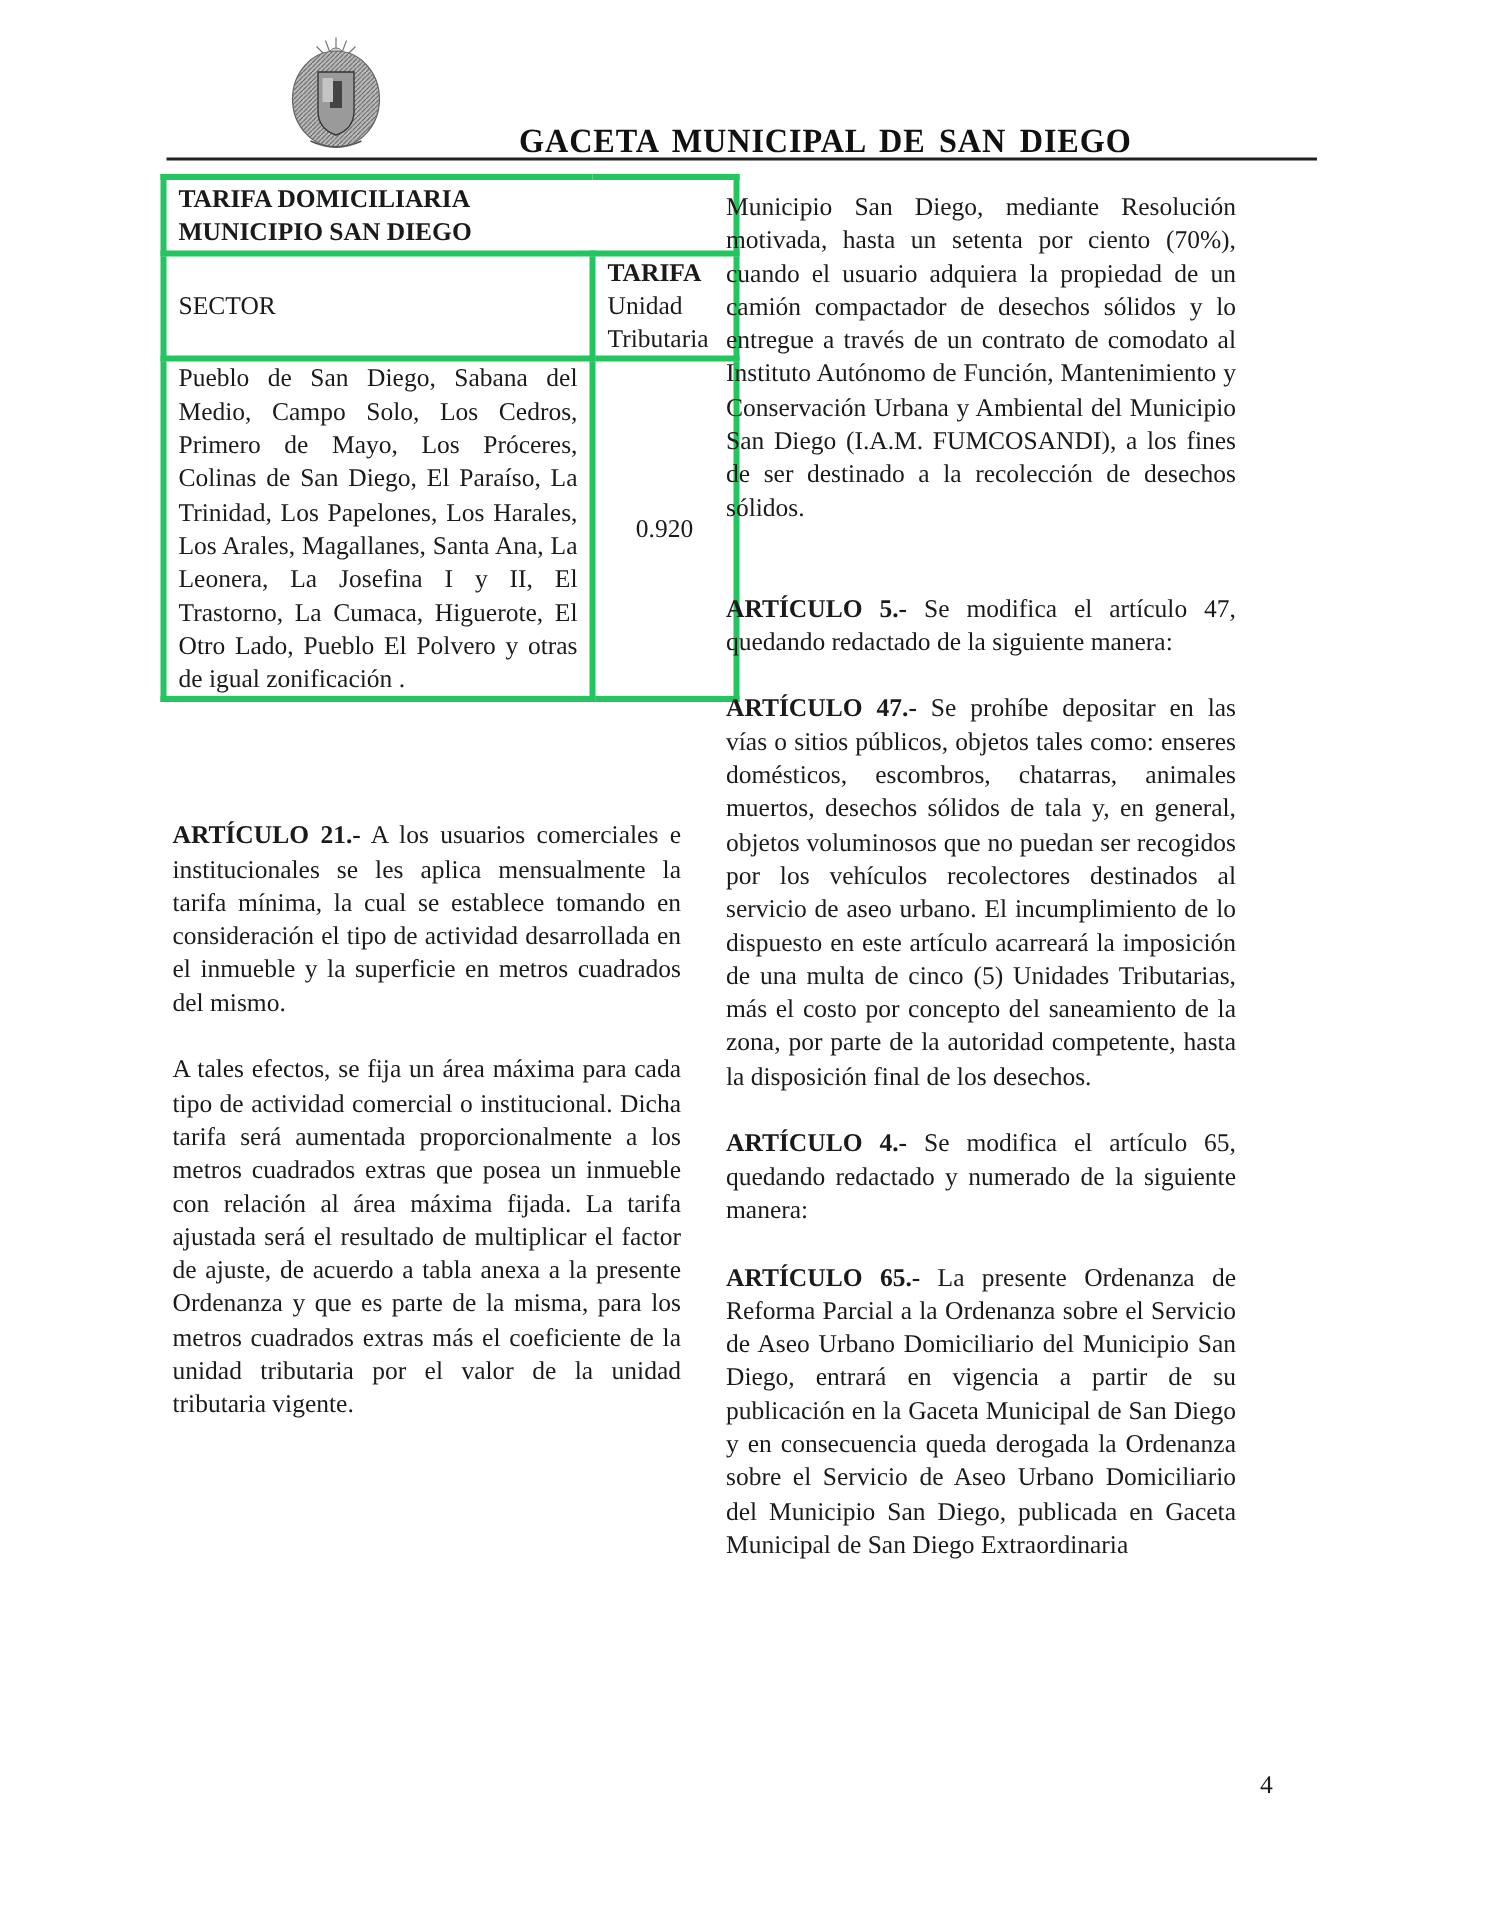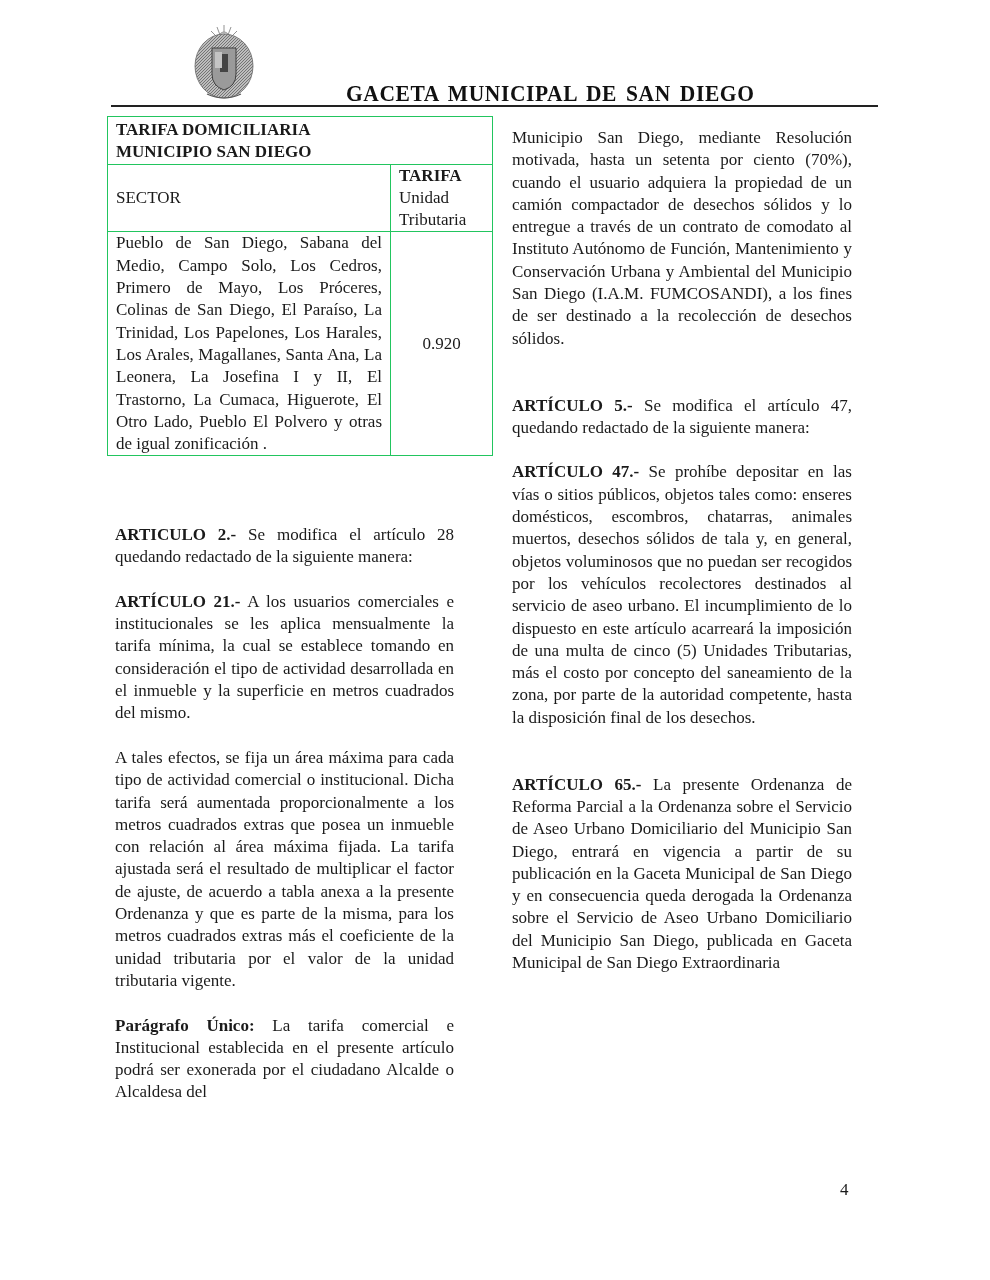--- a/index.html
+++ b/index.html
@@ -43,36 +43,36 @@
       height: 2px;
       background: #222;
     }
     .col {
       position: absolute;
       font-size: 17px;
       line-height: 22.3px;
       text-align: justify;
     }
     .col-left { left: 115px; width: 339px; }
-    .col-right { left: 512px; top: 127px; width: 340px; }
+    .col-right { left: 484px; top: 127px; width: 340px; }
     .col p { margin: 0; }
     .col .gap { height: 22.3px; }
     .b { font-weight: bold; }
 
     table.tarifa {
       position: absolute;
       left: 107px;
       top: 116px;
       width: 386px;
       border-collapse: collapse;
       font-size: 17px;
       line-height: 22.3px;
     }
     table.tarifa td {
-      border: 1px solid #22c55e;
+      border: 4px solid #22c55e;
       padding: 0 8px;
       vertical-align: middle;
     }
     .title-cell { font-weight: bold; padding-top: 2px !important; }
     .head-sector { font-weight: normal; width: 266px; }
     .head-tarifa { text-align: left; padding-left: 8px; margin-left: 17px; }
     .zona-cell { font-weight: bold; }
     .sectors-cell { text-align: justify; }
     .value-cell { text-align: center; margin-left: 30px; }
     .page-num {
@@ -132,34 +132,33 @@
     </td>
   </tr>
   <tr>
     <td class="sectors-cell">Pueblo de San Diego, Sabana del Medio, Campo Solo, Los Cedros, Primero de Mayo, Los Próceres, Colinas de San Diego, El Paraíso, La Trinidad, Los Papelones, Los Harales, Los Arales, Magallanes, Santa Ana, La Leonera, La Josefina I y II, El Trastorno, La Cumaca, Higuerote, El Otro Lado, Pueblo El Polvero y otras de igual zonificación .</td>
     <td class="value-cell">0.920</td>
   </tr>
 </tbody>
   </table>
 
 <div class="col col-left" style="top:524px;">
-  <p><span class="b">ARTICULO 2.-</span><span> Se modifica el artículo 28 quedando redactado de la siguiente manera:</span></p>
   <div class="gap"></div>
   <p><span class="b">ARTÍCULO 21.-</span><span> A los usuarios comerciales e institucionales se les aplica mensualmente la tarifa mínima, la cual se establece tomando en consideración el tipo de actividad desarrollada en el inmueble y la superficie en metros cuadrados del mismo.</span></p>
   <div class="gap"></div>
   <p>A tales efectos, se fija un área máxima para cada tipo de actividad comercial o institucional.  Dicha tarifa será aumentada proporcionalmente a los metros cuadrados extras que posea un inmueble con relación al área máxima fijada. La tarifa ajustada será el resultado de multiplicar el factor de ajuste, de acuerdo a tabla anexa a la presente Ordenanza y que es parte de la misma, para los metros cuadrados extras más el coeficiente de la unidad tributaria por el valor de la unidad tributaria vigente.</p>
   <div class="gap"></div>
-  <p><span class="b">Parágrafo Único:</span><span> La tarifa comercial e Institucional  establecida en el presente artículo podrá ser exonerada por el ciudadano Alcalde o Alcaldesa del</span></p>
 </div>
 
 <div class="col col-right">
   <p>Municipio San Diego, mediante Resolución motivada,  hasta un setenta por ciento (70%), cuando el usuario adquiera la propiedad de un camión compactador de desechos sólidos y lo entregue a través de un contrato de comodato al Instituto Autónomo de Función, Mantenimiento y Conservación Urbana y Ambiental del Municipio San Diego (I.A.M. FUMCOSANDI),  a los fines de ser destinado a la recolección de desechos sólidos.</p>
   <div class="gap"></div>
   <div class="gap"></div>
   <p><span class="b">ARTÍCULO 5.-</span><span> Se modifica el artículo 47, quedando redactado de la siguiente manera:</span></p>
   <div class="gap"></div>
   <p><span class="b">ARTÍCULO 47.-</span><span>  Se prohíbe depositar en las vías o sitios públicos, objetos tales como: enseres domésticos, escombros, chatarras, animales muertos, desechos sólidos de tala y, en general, objetos voluminosos que no puedan ser recogidos por los vehículos recolectores destinados al servicio de aseo urbano. El incumplimiento de lo dispuesto en este artículo acarreará la imposición de una multa de cinco (5) Unidades Tributarias, más el costo por concepto del saneamiento de la zona, por parte de la autoridad competente, hasta la disposición final de los desechos.</span></p>
   <div class="gap"></div>
+  <p><span class="b">ARTÍCULO 4.-</span><span> Se modifica el artículo 65, quedando redactado y numerado de la siguiente manera:</span></p>
   <div class="gap"></div>
   <p><span class="b">ARTÍCULO 65.-</span><span> La presente Ordenanza de Reforma Parcial a la Ordenanza sobre el Servicio de Aseo Urbano Domiciliario del Municipio San Diego, entrará en vigencia a partir de su publicación  en la Gaceta Municipal de San Diego y en consecuencia queda derogada la  Ordenanza sobre el Servicio de Aseo Urbano Domiciliario del Municipio San Diego, publicada en Gaceta Municipal de San Diego Extraordinaria</span></p>
 </div>
 
 <div class="page-num">4</div>
 
 </body></html>

